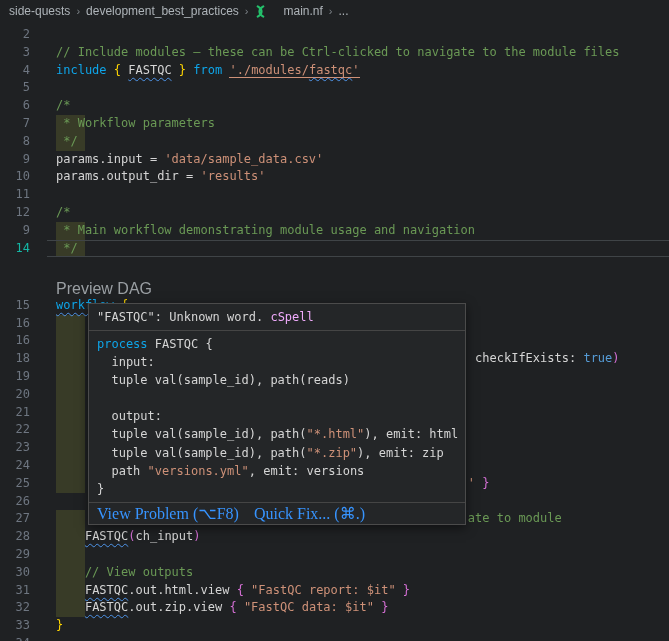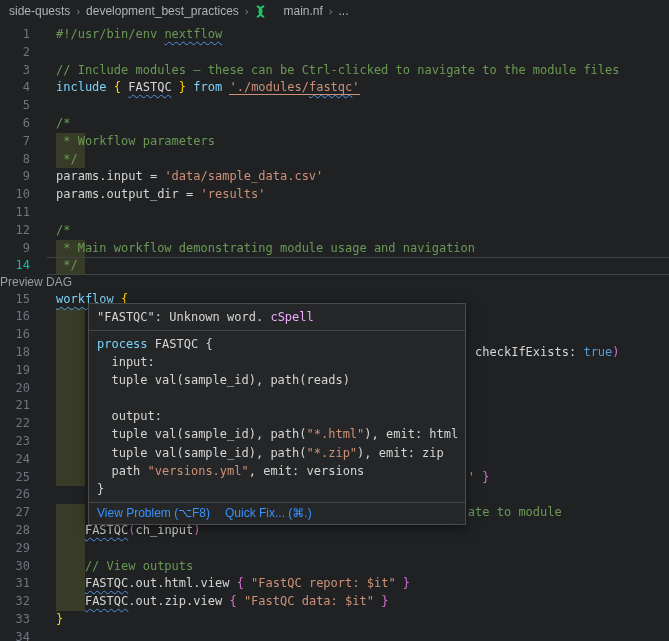--- a/index.html
+++ b/index.html
@@ -14,39 +14,39 @@
   
   .editor{position:absolute;top:22px;left:0;right:0;bottom:0;padding-top:4px;}
   .row{position:relative;height:17.8px;line-height:17.8px;white-space:pre;font-size:12px;color:#d5d5d5;}
   .ln{display:inline-block;width:30px;text-align:right;color:#6e7681;margin-right:26px;
       position:relative;z-index:2;}
   .row.cur .ln{color:#14b8a6;}
   .code{position:relative;z-index:2;}
   .hl{position:absolute;left:56px;width:29px;top:0;height:100%;background:#383b27;z-index:0;}
   .curline{position:absolute;left:47px;right:0;top:0;height:100%;box-sizing:border-box;
            border-top:1px solid #3f4447;border-bottom:1px solid #3f4447;z-index:1;}
-  .lens{height:15.5px;line-height:15px;color:#9a9fa3;cursor:pointer;
-        font-family:"Liberation Sans",sans-serif;font-size:12px;}
+  .lens{height:15.5px;line-height:15px;padding-left:56px;color:#9a9fa3;cursor:pointer;
+        font-family:"Liberation Sans",sans-serif;font-size:16px;margin-top:24px;}
   
-  .c{color:#6a9955}.k{color:#7dd3fc}.s{color:#ce9178}.t{color:#d5d5d5}
+  .c{color:#6a9955}.k{color:#0ea5e9}.s{color:#ce9178}.t{color:#d5d5d5}
   .y{color:#ffd602}.p{color:#d670d6}.b{color:#569cd6}
   .sq{text-decoration:underline wavy #4e94e8;text-decoration-thickness:1px;text-underline-offset:3px;}
   .lnk{border-bottom:1px solid #ce9178;}
   
   .hover{position:absolute;left:88px;top:303px;width:378px;box-sizing:border-box;z-index:10;
          background:#242628;border:1px solid #4b4b4b;box-shadow:0 3px 10px rgba(0,0,0,.5);
          font-size:12px;}
   .hover-msg{padding:5px 8px;color:#d5d5d5;white-space:pre;line-height:16px;}
   .hover-msg .dim{color:#f0abfc;}
   .hover-divider{border-top:1px solid #454545;}
   .hover-code{padding:4px 8px;white-space:pre;}
   .hline{height:18.1px;line-height:18.1px;}
   .hover-actions{padding:3px 8px;display:flex;gap:15px;align-items:center;
                  font-family:"Liberation Sans",sans-serif;}
-  .hover-actions a{color:#3794ff;font-size:12px;line-height:15px;text-decoration:none;cursor:pointer;}
+  .hover-actions a{color:#3794ff;font-size:16px;line-height:15px;text-decoration:none;cursor:pointer;font-family:Liberation Serif, serif;}
 </style>
 </head>
 <body>
 
 <div class="screen">
 
   <div class="breadcrumbs">
     <span class="bc-item">side-quests</span>
     <span class="sep">›</span>
     <span class="bc-item">development_best_practices</span>
@@ -56,21 +56,20 @@
         <path d="M4 1.5 C 9.5 4.5, 9.5 9.5, 4 12.5" stroke="#24c06b" stroke-width="2.3" fill="none" stroke-linecap="round"></path>
         <path d="M10 1.5 C 4.5 4.5, 4.5 9.5, 10 12.5" stroke="#24c06b" stroke-width="2.3" fill="none" stroke-linecap="round"></path>
       </svg>
       <span>main.nf</span>
     </span>
     <span class="sep">›</span>
     <span class="bc-item">...</span>
   </div>
 
   <div class="editor" id="editor">
-      <div class="row"><span class="ln">1</span><span class="code"><span class="c">#!/usr/bin/env </span><span class="c sq">nextflow</span></span></div>
       <div class="row"><span class="ln">2</span><span class="code"></span></div>
       <div class="row"><span class="ln">3</span><span class="code"><span class="c">// Include modules – these can be Ctrl-clicked to navigate to the module files</span></span></div>
       <div class="row"><span class="ln">4</span><span class="code"><span class="k">include </span><span class="y">{</span><span class="t"> </span><span class="t sq">FASTQC</span><span class="t"> </span><span class="y">}</span><span class="t"> </span><span class="k">from </span><span class="s lnk">'./modules/</span><span class="s lnk sq">fastqc</span><span class="s lnk">'</span></span></div>
       <div class="row"><span class="ln">5</span><span class="code"></span></div>
       <div class="row"><span class="ln">6</span><span class="code"><span class="c">/*</span></span></div>
       <div class="row"><div class="hl"></div><span class="ln">7</span><span class="code"><span class="c"> * Workflow parameters</span></span></div>
       <div class="row"><div class="hl"></div><span class="ln">8</span><span class="code"><span class="c"> */</span></span></div>
       <div class="row"><span class="ln">9</span><span class="code"><span class="t">params.input = </span><span class="s">'data/sample_data.csv'</span></span></div>
       <div class="row"><span class="ln">10</span><span class="code"><span class="t">params.output_dir = </span><span class="s">'results'</span></span></div>
       <div class="row"><span class="ln">11</span><span class="code"></span></div>

